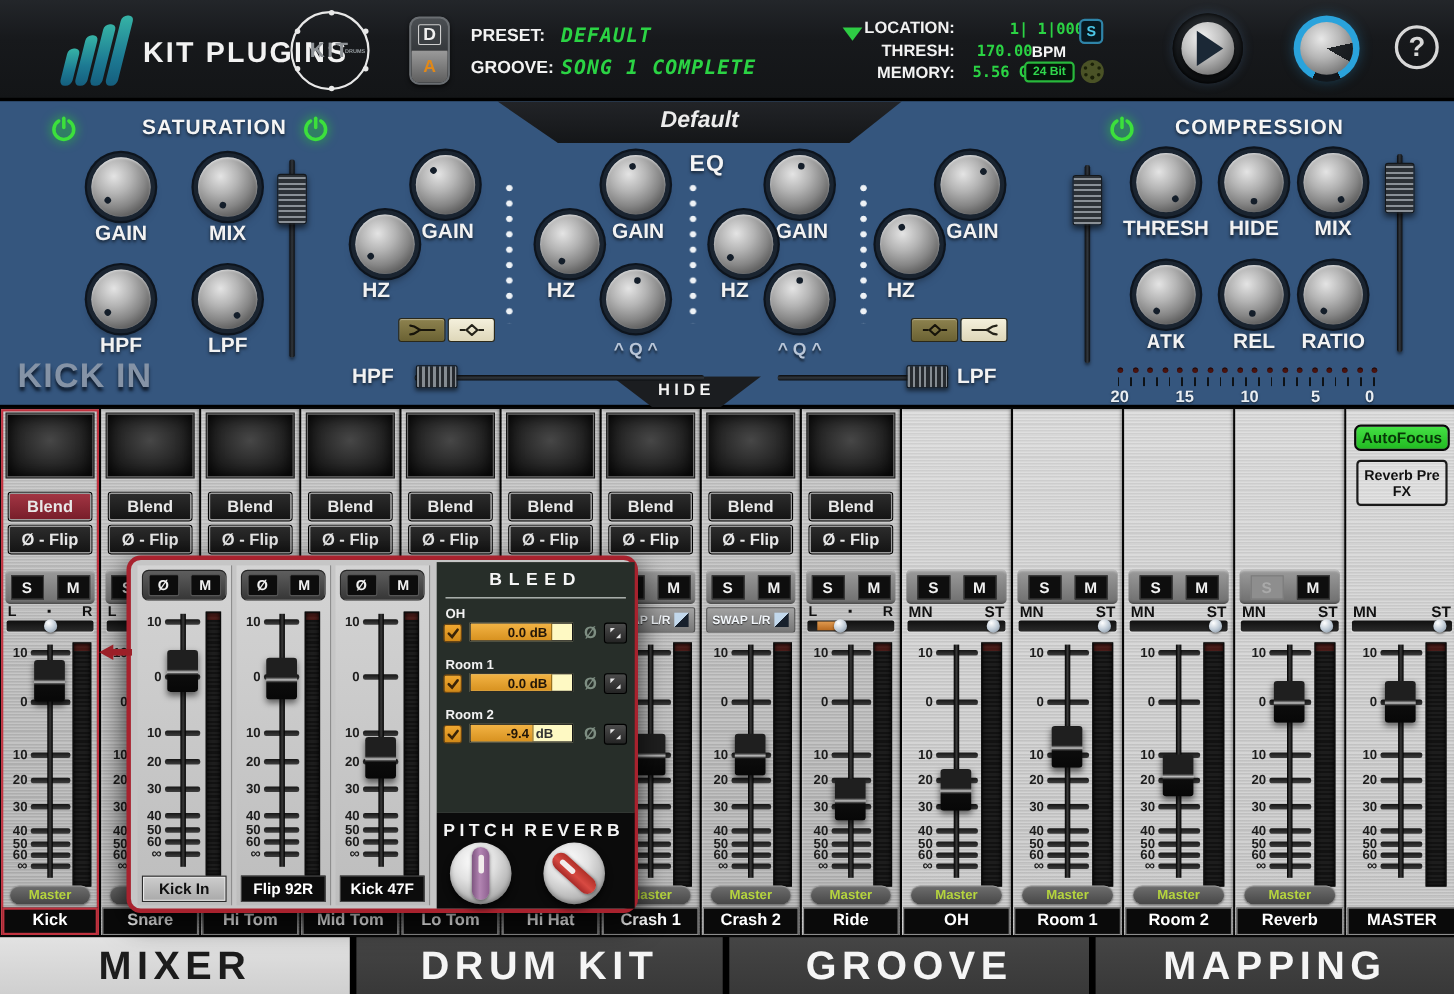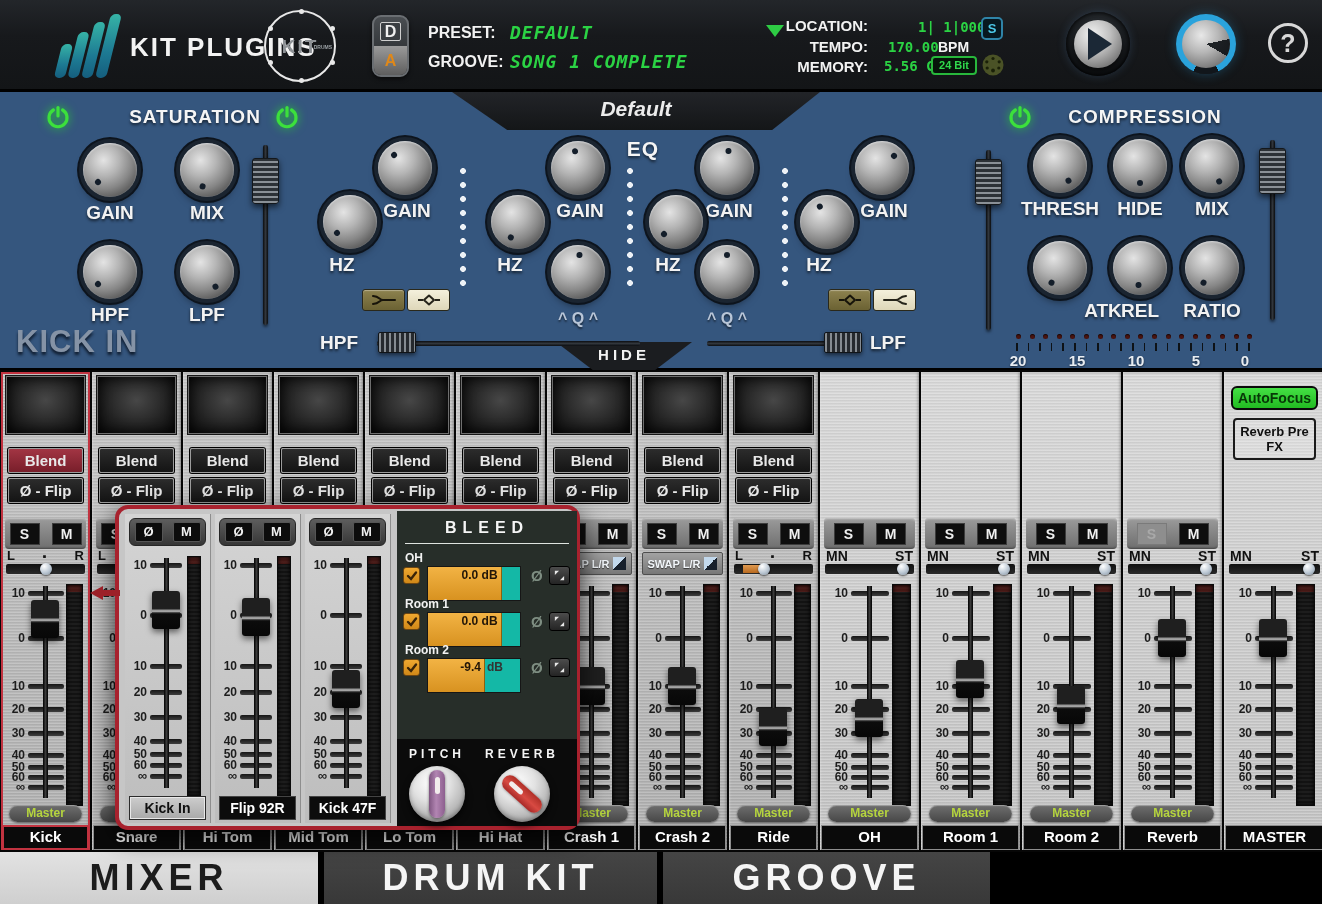--- a/index.html
+++ b/index.html
@@ -164,29 +164,29 @@
   .micname{position:absolute;bottom:3px;left:4px;right:4px;height:24px;background:#0c0c0c;border:1px solid #444;
     color:#fff;font-weight:bold;font-size:14px;text-align:center;line-height:22px;}
   .micname.sel{background:linear-gradient(#cdcdcd,#a9a9a9);color:#101010;border:1px solid #2c2c2c;box-shadow:inset 0 0 0 1px #e8e8e8;}
   .bleedcol{position:absolute;left:278px;top:2px;width:180px;height:228px;background:#272e29;}
   .bleedtitle{position:absolute;left:0;right:0;top:8px;text-align:center;color:#f5f5f5;font-weight:900;font-size:16px;letter-spacing:6px;}
   .bleedhr{position:absolute;left:8px;right:8px;top:32px;height:1px;background:#dfe4e0;}
   .blabel{position:absolute;left:8px;color:#f2f2f2;font-weight:bold;font-size:12px;}
   .brow{position:absolute;left:0;right:0;height:20px;}
   .bcheck{position:absolute;left:6px;top:1px;width:17px;height:17px;border:1px solid #6d4612;border-radius:3px;
     background:linear-gradient(#f0a830,#d08818);display:flex;align-items:center;justify-content:center;}
-  .bbar{position:absolute;left:30px;top:0;width:94px;height:35px;border:1px solid #161616;display:flex;background:#14b8a6;}
+  .bbar{position:absolute;left:30px;top:0;width:94px;height:17px;border:1px solid #161616;display:flex;background:#fef9c3;}
   .bbar .val{background:linear-gradient(#f2b344,#d89220);color:#221608;font-weight:bold;font-size:12px;text-align:right;
     line-height:17px;padding-right:3px;border-right:1px solid #8a6210;}
   .bbar .unit{flex:1;color:#333;font-weight:bold;font-size:12px;line-height:17px;padding-left:2px;}
   .bphase{position:absolute;left:134px;top:1px;color:#7e8e82;font-weight:bold;font-size:15px;line-height:17px;}
   .bexpand{position:absolute;left:152px;top:0;width:21px;height:19px;border:1px solid #000;border-radius:3px;
     background:linear-gradient(#4c4c4c,#242424);display:flex;align-items:center;justify-content:center;}
   .pitcharea{position:absolute;left:278px;top:230px;width:180px;height:87px;background:#0b0b0b;}
-  .pklabel{position:absolute;top:8px;width:100px;text-align:center;color:#f5f5f5;font-weight:900;font-size:12px;letter-spacing:4px;}
+  .pklabel{position:absolute;top:8px;width:100px;text-align:center;color:#f5f5f5;font-weight:900;font-size:16px;letter-spacing:4px;}
   .bigknob{position:absolute;width:56px;height:56px;border-radius:50%;
     background:radial-gradient(circle at 40% 30%,#fff,#e2e2e2 36%,#b2b2b2 70%,#8e8e8e);
     box-shadow:0 4px 7px rgba(0,0,0,.7),inset 0 -2px 4px rgba(0,0,0,.3);}
   .pt-rot{position:absolute;inset:0;}
   .pt-bar{position:absolute;left:50%;top:4px;width:16px;height:48px;margin-left:-8px;border-radius:8px;box-shadow:0 1px 3px rgba(0,0,0,.5);}
   .pt-bar.purple{background:linear-gradient(90deg,#7e5580,#b285b2 45%,#8d5f8f);}
   .pt-bar.red{background:linear-gradient(90deg,#a82a28,#d84a42 45%,#b03028);}
   .pt-bar .stripe{position:absolute;left:50%;top:7px;width:5px;height:17px;margin-left:-2.5px;border-radius:3px;background:#f2ecec;}
 
   
@@ -224,21 +224,21 @@
       <div class="a"><span>A</span></div>
     </div>
     <div class="hlabel abs" style="left:428px;top:24px;">PRESET:</div>
     <div class="lcd abs" style="left:510px;top:22px;font-size:18px;">DEFAULT</div>
     <div class="hlabel abs" style="left:428px;top:53px;">GROOVE:</div>
     <div class="lcd abs" style="left:510px;top:51px;font-size:18px;">SONG 1 COMPLETE</div>
     <div class="tri"></div>
     <div class="rlabel" style="left:758px;top:17px;">LOCATION:</div>
     <div class="rgreen" style="left:918px;top:19px;">1| 1|000</div>
     <div class="sbadge">S</div>
-    <div class="rlabel" style="left:758px;top:38px;">TEMPO:</div>
+    <div class="rlabel" style="left:758px;top:38px;">THRESH:</div>
     <div class="rgreen" style="left:888px;top:39px;">170.00</div>
     <div class="bpm" style="left:938px;top:39px;">BPM</div>
     <div class="rlabel" style="left:758px;top:58px;">MEMORY:</div>
     <div class="rgreen" style="left:884px;top:58px;">5.56 GB</div>
     <div class="bitbadge">24 Bit</div>
     <div class="midiicon">
       <svg width="22" height="22" viewBox="0 0 22 22">
           <circle cx="11" cy="11" r="10.5" fill="#4a5226"></circle>
       <circle cx="11" cy="4.5" r="1.6" fill="#1a2008"></circle>
           <circle cx="4.8" cy="7.8" r="1.6" fill="#1a2008"></circle>
@@ -374,21 +374,21 @@
         <div class="ind" style="--a: 180deg;"></div>
       </div>
       <div class="klabel" style="left: 1090px; top: 106px; width: 100px; height: 22px; position: absolute;">HIDE</div>
       <div class="knob" style="left: 1185px; top: 47px; width: 54px; height: 54px; position: absolute;">
         <div class="ind" style="--a: 155deg;"></div>
       </div>
       <div class="klabel" style="left: 1162px; top: 106px; width: 100px; height: 22px; position: absolute;">MIX</div>
       <div class="knob" style="left: 1033px; top: 149px; width: 54px; height: 54px; position: absolute;">
         <div class="ind" style="--a: 210deg;"></div>
       </div>
-      <div class="klabel" style="left: 1053px; top: 208px; width: 100px; height: 22px; position: absolute;">ATK</div>
+      <div class="klabel" style="left: 1010px; top: 208px; width: 100px; height: 22px; position: absolute; font-family: Liberation Mono, monospace;">ATK</div>
       <div class="knob" style="left: 1113px; top: 149px; width: 54px; height: 54px; position: absolute;">
         <div class="ind" style="--a: 185deg;"></div>
       </div>
       <div class="klabel" style="left: 1090px; top: 208px; width: 100px; height: 22px; position: absolute;">REL</div>
       <div class="knob" style="left: 1185px; top: 149px; width: 54px; height: 54px; position: absolute;">
         <div class="ind" style="--a: 210deg;"></div>
       </div>
       <div class="klabel" style="left: 1162px; top: 208px; width: 100px; height: 22px; position: absolute;">RATIO</div>
       <div class="cmeter-dot" style="left: 1016px; top: 242px; width: 5px; height: 5px; position: absolute;"></div>
       <div class="cmeter-dot" style="left: 1029.6px; top: 242px; width: 5px; height: 5px; position: absolute;"></div>
@@ -1150,15 +1150,16 @@
           </div>
         </div>
       </div>
     </div>
   <div id="popup-arrow"></div>
 
   <nav id="tabs">
       <div class="tab active" style="width: 318px;">MIXER</div>
       <div class="tab" style="width: 333px;">DRUM KIT</div>
       <div class="tab" style="width: 327px;">GROOVE</div>
+      <div class="tab" style="width: 326px;">MAPPING</div>
     </nav>
 
 </div>
 
 </body></html>

